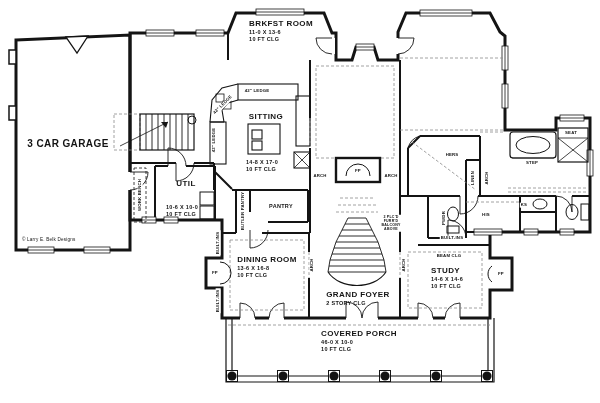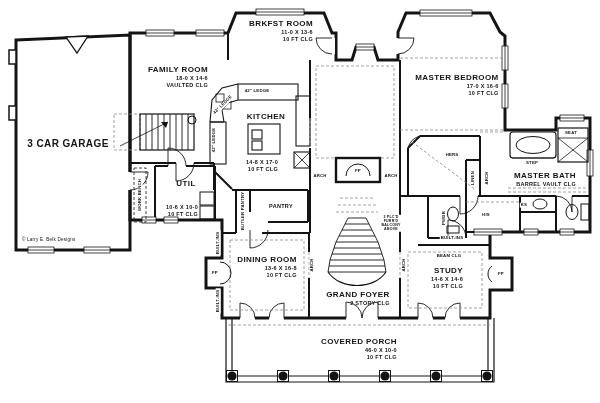--- a/index.html
+++ b/index.html
@@ -1,20 +1,20 @@
 <!DOCTYPE html>
 <html><head>
 <meta charset="utf-8">
 <style>
   html,body{margin:0;padding:0;background:#fff;}
   .stage{position:relative;width:600px;height:403px;background:#fff;overflow:hidden;
          font-family:"Liberation Sans",sans-serif;color:#141414;}
   .stage svg{position:absolute;left:0;top:0;}
   .labels{position:absolute;left:0;top:0;width:600px;height:403px;}
-  .room-label{position:absolute;transform:translate(-50%,-50%);text-align:right;
+  .room-label{position:absolute;transform:translate(-50%,-50%);text-align:left;
               line-height:1.25;white-space:nowrap;}
   .room-label .nm{display:block;font-size:8px;font-weight:700;letter-spacing:.4px;}
   .room-label .dm,.room-label .cl{display:block;font-size:5.5px;font-weight:700;letter-spacing:.3px;}
   .big .nm{font-size:10px;}
   .tiny{position:absolute;transform:translate(-50%,-50%);font-size:4.3px;font-weight:700;
         letter-spacing:.2px;background:#fff;padding:0 1px;line-height:1.1;white-space:nowrap;}
   .vert{transform:translate(-50%,-50%) rotate(-90deg);}
   .diag{transform:translate(-50%,-50%) rotate(-45deg);}
   .note{font-size:3.6px;white-space:pre-line;text-align:center;line-height:1.15;}
   .credit{position:absolute;font-size:4.6px;font-weight:400;letter-spacing:.2px;white-space:nowrap;}
@@ -266,45 +266,31 @@
     <rect x="581" y="204" width="8" height="16" stroke-width="1"></rect>
     <ellipse cx="453" cy="214" rx="5.5" ry="7" stroke-width="1"></ellipse>
     <rect x="447" y="226" width="12" height="7" stroke-width="1"></rect>
   </g>
 </svg>
 
 <div class="labels">
   <div class="room-label big" style="left:68px;top:144px">
     <span class="nm">3 CAR GARAGE</span>
   </div>
-  <div class="room-label" style="left:178px;top:77px">
-    <span class="nm">FAMILY ROOM</span>
-    <span class="dm">18-0 X 14-6</span>
-    <span class="cl">VAULTED CLG</span>
-  </div>
   <div class="room-label" style="left:281px;top:31px">
     <span class="nm">BRKFST ROOM</span>
     <span class="dm">11-0 X 13-6</span>
     <span class="cl">10 FT CLG</span>
   </div>
   <div class="room-label" style="left:266px;top:117px">
-    <span class="nm">KITCHEN</span>
+    <span class="nm">SITTING</span>
   </div>
   <div class="room-label" style="left:262px;top:166px">
     <span class="dm">14-8 X 17-0</span>
     <span class="cl">10 FT CLG</span>
-  </div>
-  <div class="room-label" style="left:457px;top:85px">
-    <span class="nm">MASTER BEDROOM</span>
-    <span class="dm">17-0 X 16-6</span>
-    <span class="cl">10 FT CLG</span>
-  </div>
-  <div class="room-label" style="left:545px;top:179px">
-    <span class="nm">MASTER BATH</span>
-    <span class="cl">BARREL VAULT CLG</span>
   </div>
   <div class="room-label" style="left:186px;top:184px">
     <span class="nm">UTIL</span>
   </div>
   <div class="room-label" style="left:182px;top:211px">
     <span class="dm">10-6 X 10-0</span>
     <span class="cl">10 FT CLG</span>
   </div>
   <div class="room-label" style="left:281px;top:206px">
     <span class="dm">PANTRY</span>
@@ -316,21 +302,21 @@
   </div>
   <div class="room-label" style="left:358px;top:298px">
     <span class="nm">GRAND FOYER</span>
     <span class="cl">2 STORY CLG</span>
   </div>
   <div class="room-label" style="left:447px;top:278px">
     <span class="nm">STUDY</span>
     <span class="dm">14-6 X 14-6</span>
     <span class="cl">10 FT CLG</span>
   </div>
-  <div class="room-label" style="left:359px;top:349px">
+  <div class="room-label" style="left:359px;top:341px">
     <span class="nm">COVERED PORCH</span>
     <span class="dm">46-0 X 10-0</span>
     <span class="cl">10 FT CLG</span>
   </div>
 
   <div class="tiny" style="left:358px;top:171px">FP</div>
   <div class="tiny" style="left:215px;top:273px">FP</div>
   <div class="tiny" style="left:501px;top:274px">FP</div>
   <div class="tiny" style="left:320px;top:176px">ARCH</div>
   <div class="tiny" style="left:391px;top:176px">ARCH</div>

